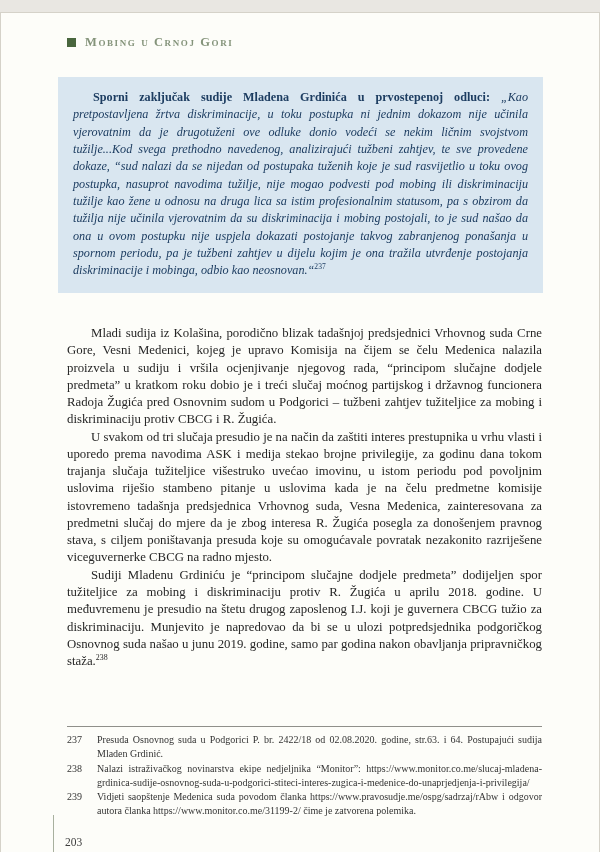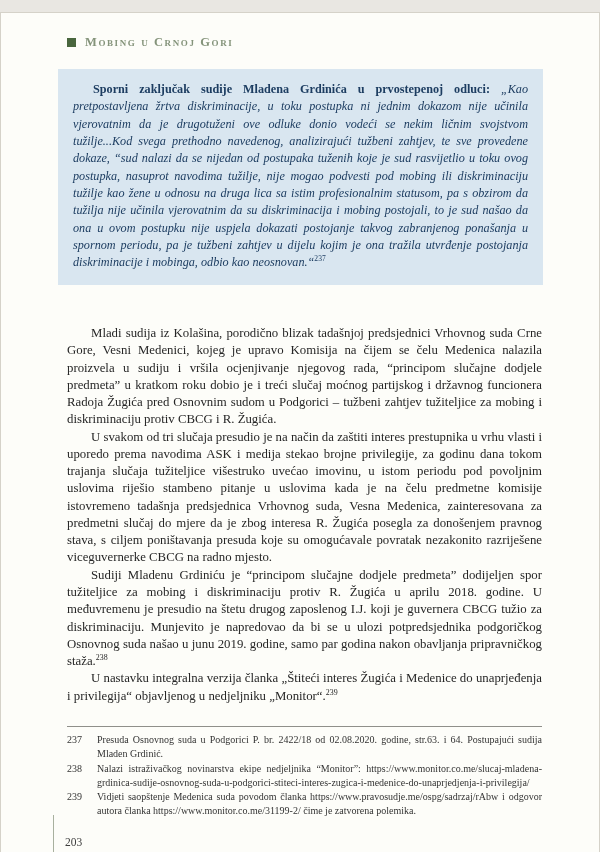--- a/index.html
+++ b/index.html
@@ -21,21 +21,21 @@
   .hdr-square{width:9px;height:9px;background:#49663e;flex:0 0 auto;}
   .hdr-title{
     font-variant:small-caps;
     letter-spacing:1.6px;
     color:#84937a;
     font-size:12.5px;
     font-weight:600;
   }
   
   .quote-box{
-    position:absolute;top:56px;left:57px;right:56px;
+    position:absolute;top:64px;left:57px;right:56px;
     background:#d9e6f0;
     padding:12px 15px 13px 15px;
     box-sizing:border-box;
   }
   .quote-box p{
     margin:0;
     font-size:12.2px;
     line-height:1.42;
     text-align:justify;
     color:#1d3d61;
@@ -95,21 +95,20 @@
   </div>
 
   <div class="quote-box">
     <p><strong class="quote-lead">Sporni zaključak sudije Mladena Grdinića u prvostepenoj odluci:</strong> <em class="quote-text">„Kao pretpostavljena žrtva diskriminacije, u toku postupka ni jednim dokazom nije učinila vjerovatnim da je drugotuženi ove odluke donio vodeći se nekim ličnim svojstvom tužilje...Kod svega prethodno navedenog, analizirajući tužbeni zahtjev, te sve provedene dokaze, “sud nalazi da se nijedan od postupaka tuženih koje je sud rasvijetlio u toku ovog postupka, nasuprot navodima tužilje, nije mogao podvesti pod mobing ili diskriminaciju tužilje kao žene u odnosu na druga lica sa istim profesionalnim statusom, pa s obzirom da tužilja nije učinila vjerovatnim da su diskriminacija i mobing postojali, to je sud našao da ona u ovom postupku nije uspjela dokazati postojanje takvog zabranjenog ponašanja u spornom periodu, pa je tužbeni zahtjev u dijelu kojim je ona tražila utvrđenje postojanja diskriminacije i mobinga, odbio kao neosnovan.“</em><sup>237</sup></p>
   </div>
 
   <div class="bodytext">
     <p class="body-par"><span>Mladi sudija iz Kolašina, porodično blizak tadašnjoj predsjednici Vrhovnog suda Crne Gore, Vesni Medenici, kojeg je upravo Komisija na čijem se čelu Medenica nalazila proizvela u sudiju i vršila ocjenjivanje njegovog rada, “principom slučajne dodjele predmeta” u kratkom roku dobio je i treći slučaj moćnog partijskog i državnog funcionera Radoja Žugića pred Osnovnim sudom u Podgorici – tužbeni zahtjev tužiteljice za mobing i diskriminaciju protiv CBCG i R. Žugića.</span></p>
     <p class="body-par"><span>U svakom od tri slučaja presudio je na način da zaštiti interes prestupnika u vrhu vlasti i uporedo prema navodima ASK i medija stekao brojne privilegije, za godinu dana tokom trajanja slučaja tužiteljice višestruko uvećao imovinu, u istom periodu pod povoljnim uslovima riješio stambeno pitanje u uslovima kada je na čelu predmetne komisije istovremeno tadašnja predsjednica Vrhovnog suda, Vesna Medenica, zainteresovana za predmetni slučaj do mjere da je zbog interesa R. Žugića posegla za donošenjem pravnog stava, s ciljem poništavanja presuda koje su omogućavale povratak nezakonito razriješene viceguvernerke CBCG na radno mjesto.</span></p>
     <p class="body-par"><span>Sudiji Mladenu Grdiniću je “principom slučajne dodjele predmeta” dodijeljen spor tužiteljice za mobing i diskriminaciju protiv R. Žugića u aprilu 2018. godine. U međuvremenu je presudio na štetu drugog zaposlenog I.J. koji je guvernera CBCG tužio za diskriminaciju. Munjevito je napredovao da bi se u ulozi potpredsjednika podgoričkog Osnovnog suda našao u junu 2019. godine, samo par godina nakon obavljanja pripravničkog staža.</span><sup>238</sup></p>
-    <p class="body-par"><span>U nastavku integralna verzija članka „Štiteći interes Žugića i Medenice do unaprjeđenja i privilegija“ objavljenog u nedjeljniku „Monitor“.</span><sup>239</sup></p>
   </div>
 
   <div class="footnotes">
     <div class="fn">
       <span class="fn-num">237</span>
       <span class="fn-text">Presuda Osnovnog suda u Podgorici P. br. 2422/18 od 02.08.2020. godine, str.63. i 64. Postupajući sudija Mladen Grdinić.</span>
     </div>
     <div class="fn">
       <span class="fn-num">238</span>
       <span class="fn-text"><span>Nalazi istraživačkog novinarstva ekipe nedjeljnika “Monitor”: </span><span class="fn-url">https://www.monitor.co.me/slucaj-mladena-grdinica-sudije-osnovnog-suda-u-podgorici-stiteci-interes-zugica-i-medenice-do-unaprjedjenja-i-privilegija/</span></span>

